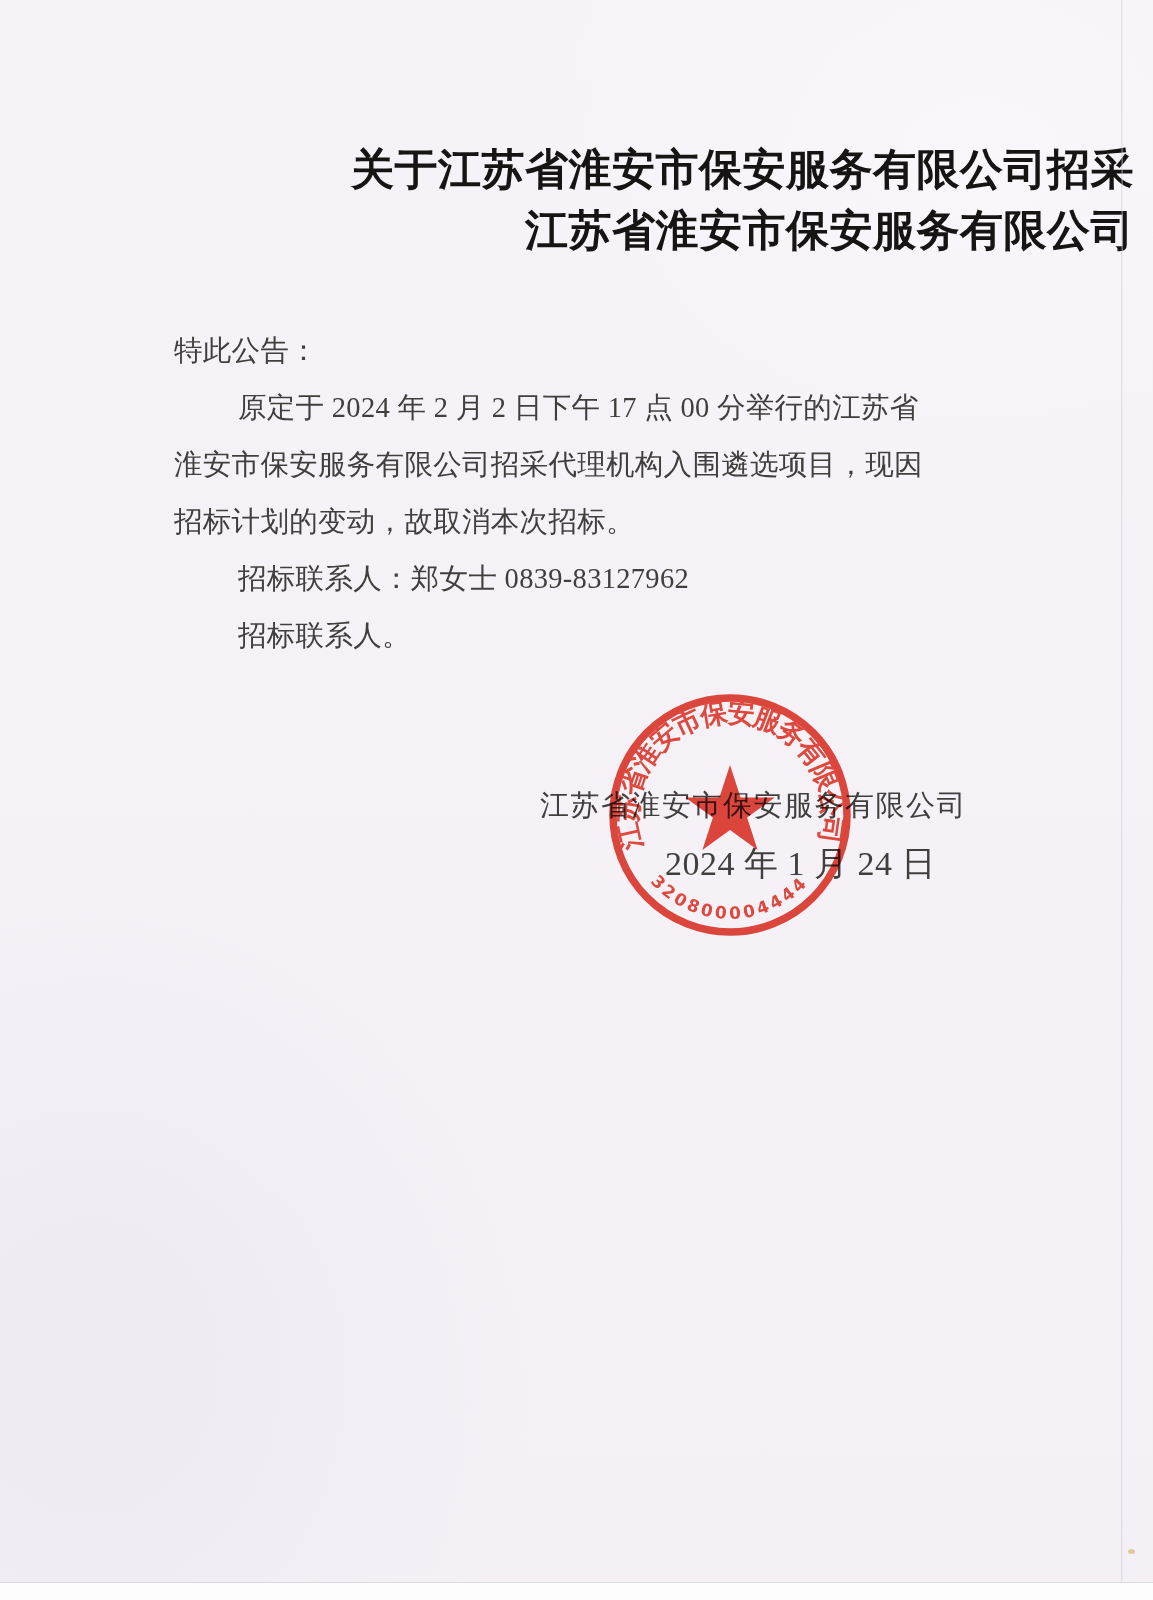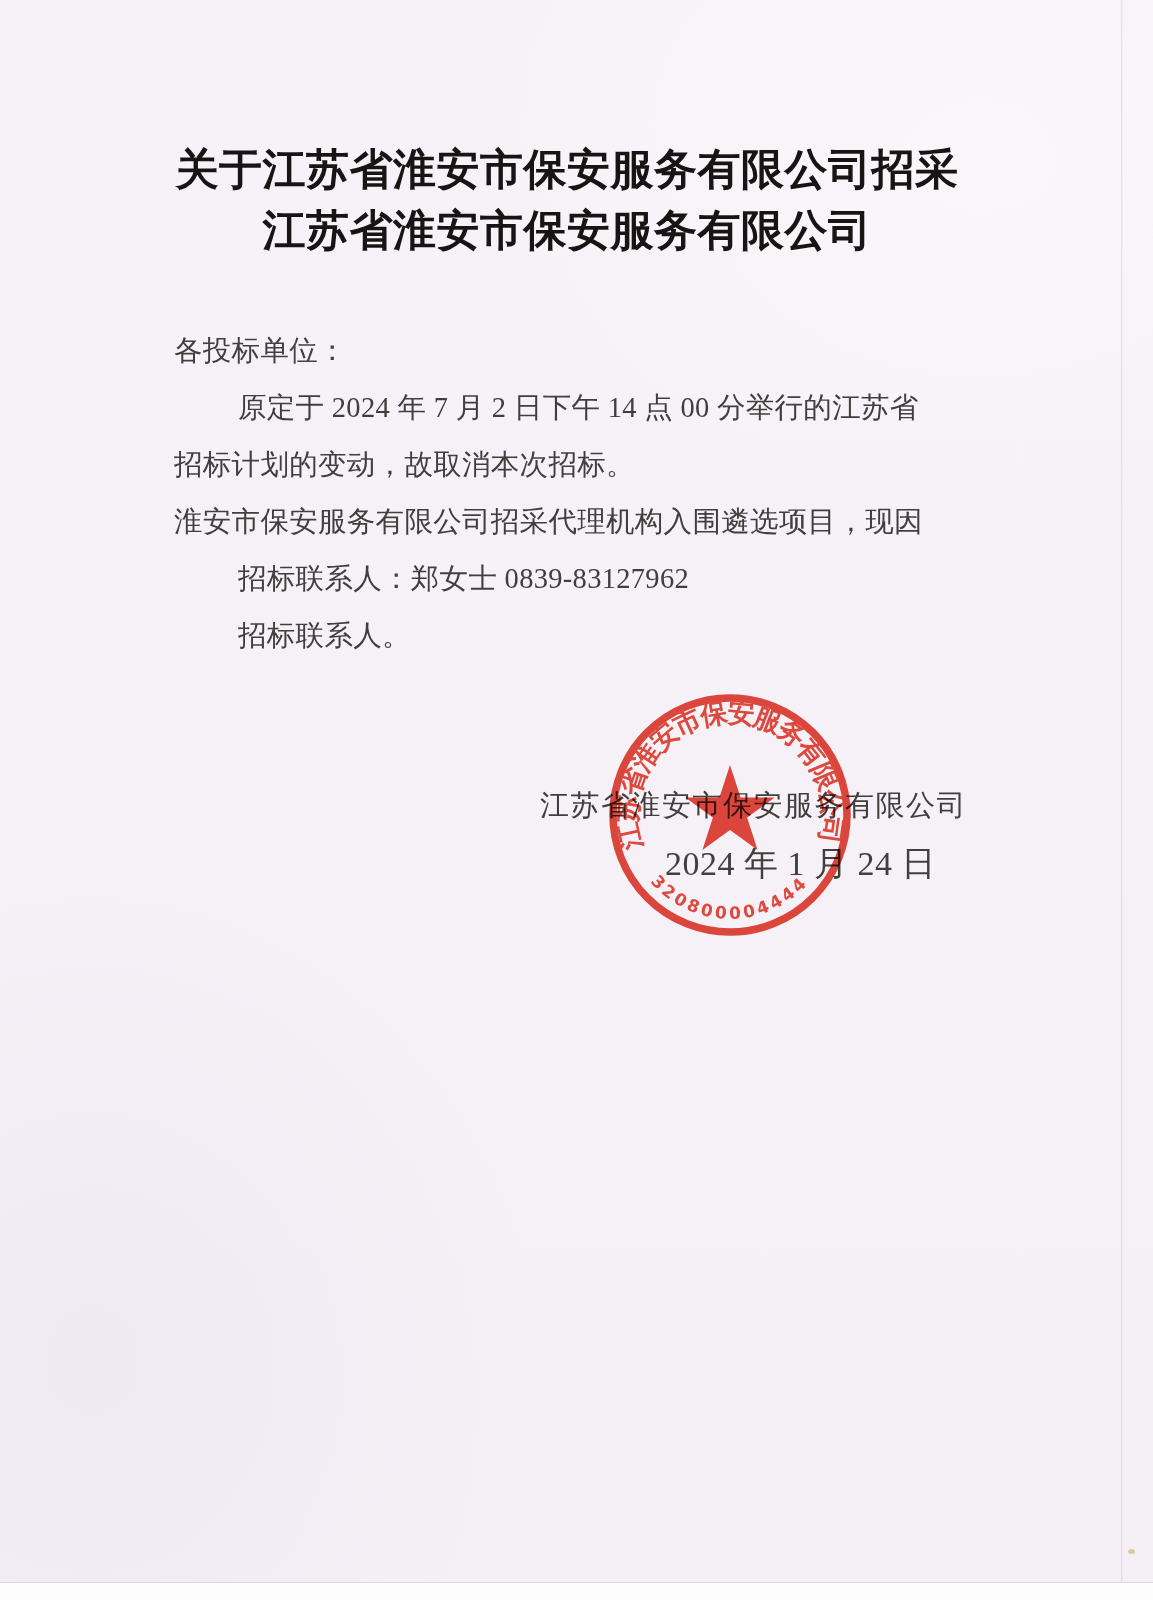--- a/index.html
+++ b/index.html
@@ -18,21 +18,21 @@
       radial-gradient(800px 900px at 8% 85%, rgba(228,222,232,0.35), rgba(255,255,255,0) 55%),
       linear-gradient(180deg, #f6f3f8 0%, #f5f1f7 55%, #f4f0f6 100%);
     font-family: "Liberation Serif", "DejaVu Serif", serif;
   }
 
   .title {
     position: absolute;
     top: 139px;
     left: 0;
     width: 1134px;
-    text-align: center;
+    text-align: right;
     font-size: 43px;
     line-height: 61px;
     font-weight: 700;
     color: #161514;
     letter-spacing: 0.5px;
   }
 
   .body-block {
     position: absolute;
     left: 174px;
@@ -112,24 +112,24 @@
 <body>
 
 <div class="page">
 
   <div class="title">
     <div>关于江苏省淮安市保安服务有限公司招采</div>
     <div>江苏省淮安市保安服务有限公司</div>
   </div>
 
   <div class="body-block">
-    <div>各投标单位：</div>
-    <div class="ind">原定于 2024 年 7 月 2 日下午 14 点 00 分举行的江苏省</div>
+    <div>特此公告：</div>
+    <div class="ind">原定于 2024 年 2 月 2 日下午 17 点 00 分举行的江苏省</div>
+    <div>淮安市保安服务有限公司招采代理机构入围遴选项目，现因</div>
     <div>招标计划的变动，故取消本次招标。</div>
-    <div>淮安市保安服务有限公司招采代理机构入围遴选项目，现因</div>
     <div class="ind">招标联系人：郑女士  0839-83127962</div>
     <div class="ind">招标联系人。</div>
   </div>
 
   <div class="sig-line">江苏省淮安市保安服务有限公司</div>
   <div class="date-line">2024 年 1 月 24 日</div>
 
   <svg class="seal" viewBox="0 0 250 250" aria-hidden="true">
     <defs>
       <path id="sealArcTop" d="M 37.6 156.8 A 93 93 0 1 1 212.4 156.8" fill="none"></path>

